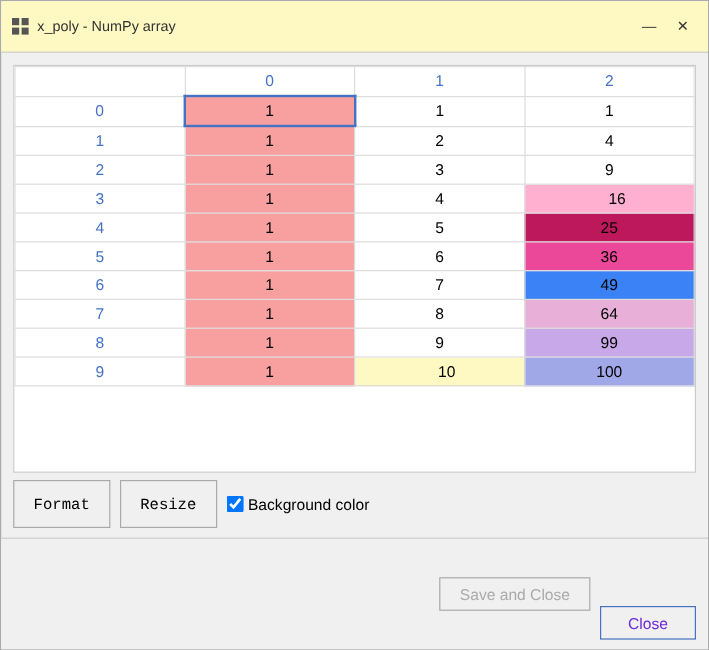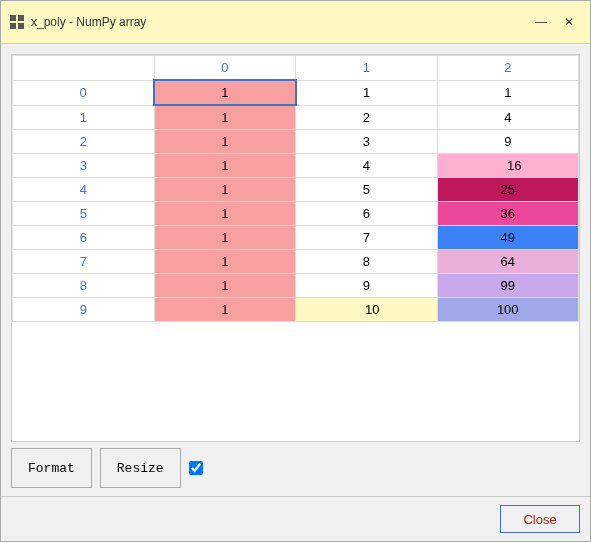--- a/index.html
+++ b/index.html
@@ -132,22 +132,23 @@
       padding: 4px 16px;
       border: 1px solid #aaa;
       background: #f0f0f0;
       cursor: pointer;
       font-size: 13px;
       height: 28px;
       min-width: 80px;
     }
     .bottom-btn.primary {
       border: 1px solid #4472c4;
-      color: #b91c1c;
-      background: #f0f0f0;
+      color: #6d28d9;
+      background: #f0f0f0;
+      margin-top: 48px;
     }
     .bottom-btn.disabled {
       color: #aaa;
       cursor: default;
     }
   </style>
 </head>
 <body>
 
 <div class="window">
@@ -241,20 +242,22 @@
             </tr>
           </tbody>
       </table>
     </div>
 
     <div class="toolbar">
       <button class="toolbar-btn">Format</button>
       <button class="toolbar-btn">Resize</button>
       <label class="checkbox-label">
         <input type="checkbox" id="bg-color-check" checked="" style="">
+        <span>Background color</span>
       </label>
     </div>
   </div>
 
   <div class="bottom-bar">
+    <button class="bottom-btn disabled" disabled="">Save and Close</button>
     <button class="bottom-btn primary">Close</button>
   </div>
 </div>
 
 </body></html>

